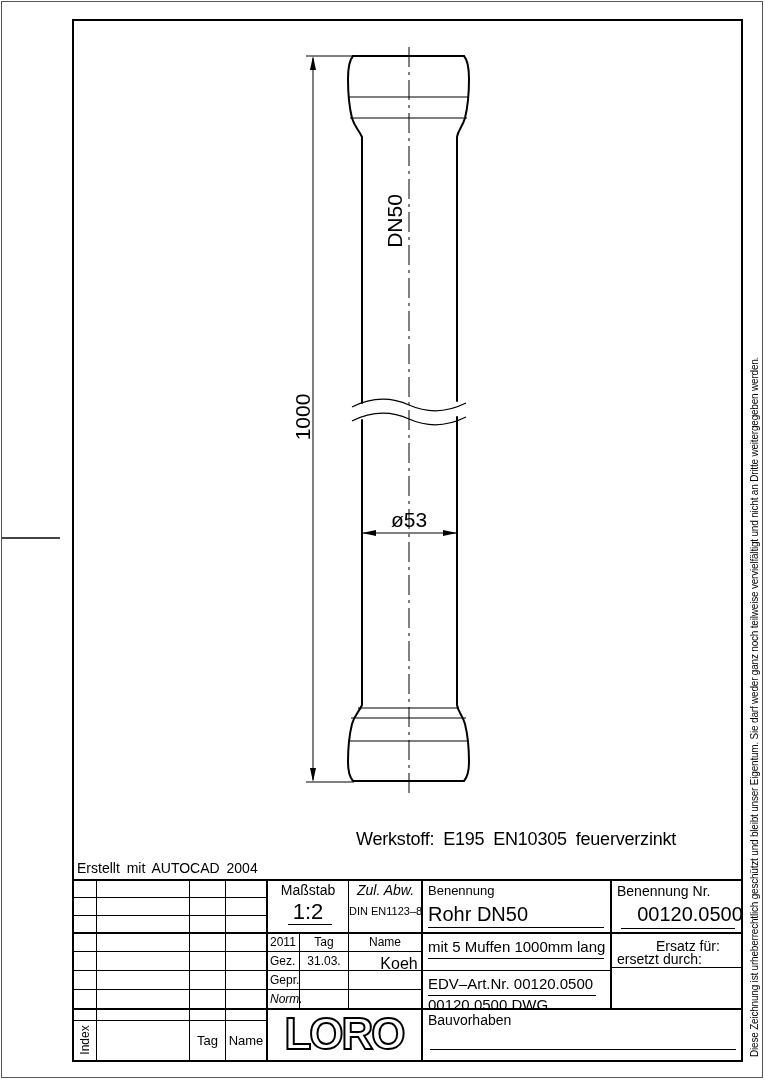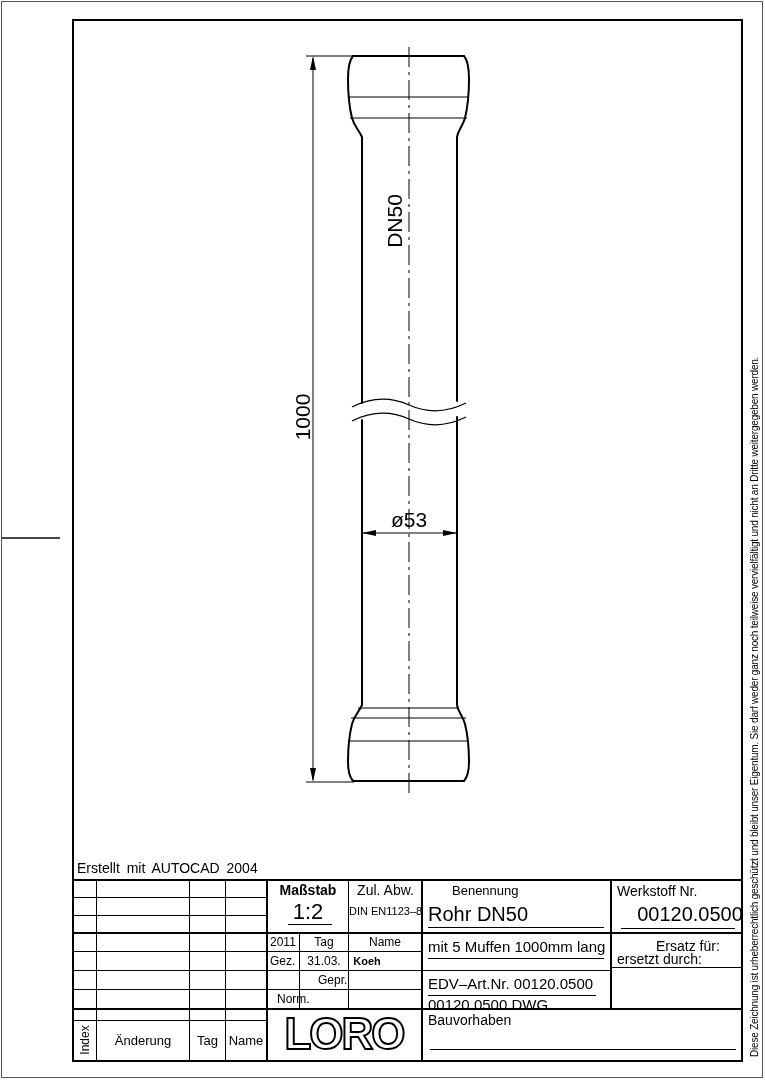--- a/index.html
+++ b/index.html
@@ -63,20 +63,21 @@
       <polygon points="457,533 443,530 443,536"></polygon>
     </g>
 
     <g font-family="'Liberation Sans',sans-serif" font-size="21" fill="#000">
       <text transform="translate(310,417) rotate(-90)" text-anchor="middle">1000</text>
       <text transform="translate(402,221) rotate(-90)" text-anchor="middle">DN50</text>
       <text x="409" y="527" text-anchor="middle">ø53</text>
     </g>
   </svg>
 
+  <div class="t" style="left:356px; top:830px; font-size:18px; letter-spacing:-0.2px; word-spacing:4px;">Werkstoff: E195 EN10305 feuerverzinkt</div>
   <div class="t" style="left:77px; top:861px; font-size:14px; word-spacing:3px;">Erstellt mit AUTOCAD 2004</div>
 
   <div class="hl" style="left:73px; top:879px; width:668px; height:2px;"></div>
   <div class="hl" style="left:73px; top:897px; width:194px;"></div>
   <div class="hl" style="left:73px; top:915px; width:194px;"></div>
   <div class="hl" style="left:73px; top:932px; width:668px; height:2px;"></div>
   <div class="hl" style="left:73px; top:951px; width:349px;"></div>
   <div class="hl" style="left:611px; top:967px; width:130px;"></div>
   <div class="hl" style="left:73px; top:970px; width:538px;"></div>
   <div class="hl" style="left:73px; top:989px; width:349px;"></div>
@@ -92,59 +93,58 @@
   <div class="vl" style="left:421px; top:879px; height:181px; width:2px;"></div>
   <div class="vl" style="left:610px; top:879px; height:130px; width:2px;"></div>
 
   <div class="hl" style="left:288px; top:924px; width:44px;"></div>
   <div class="hl" style="left:428px; top:927px; width:176px;"></div>
   <div class="hl" style="left:428px; top:958px; width:176px;"></div>
   <div class="hl" style="left:428px; top:995px; width:168px;"></div>
   <div class="hl" style="left:621px; top:928px; width:114px;"></div>
   <div class="hl" style="left:430px; top:1049px; width:306px;"></div>
 
-  <div class="t center" style="left:267px; top:883px; width:82px; font-size:14px;font-weight:bold;">Maßstab</div>
+  <div class="t center" style="left:267px; top:883px; width:82px; font-size:14px;">Maßstab</div>
   <div class="t center" style="left:267px; top:900px; width:82px; font-size:22px;">1:2</div>
-  <div class="t center" style="left:349px; top:883px; width:73px; font-size:14px;">Zul. Abw.</div>
+  <div class="t center" style="left:349px; top:883px; width:73px; font-size:14px;font-style:italic;">Zul. Abw.</div>
   <div class="t center" style="left:349px; top:905px; width:73px; font-size:11px;">DIN EN1123–8</div>
 
   <div class="t" style="left:270px; top:936px; font-size:12px;">2011</div>
   <div class="t center" style="left:300px; top:936px; width:48px; font-size:12px;">Tag</div>
   <div class="t center" style="left:349px; top:936px; width:72px; font-size:12px;">Name</div>
 
   <div class="t" style="left:270px; top:955px; font-size:12px;">Gez.</div>
   <div class="t center" style="left:300px; top:955px; width:48px; font-size:12px;">31.03.</div>
-  <div class="t center" style="left:331px; top:955px; width:72px; font-size:11px;font-weight:bold;">Koeh</div>
+  <div class="t center" style="left:363px; top:955px; width:72px; font-size:16px;">Koeh</div>
 
-  <div class="t" style="left:270px; top:974px; font-size:12px;margin-left:48px;">Gepr.</div>
+  <div class="t" style="left:270px; top:974px; font-size:12px;">Gepr.</div>
   <div class="t center" style="left:300px; top:974px; width:48px; font-size:12px;"></div>
   <div class="t center" style="left:349px; top:974px; width:72px; font-size:12px;"></div>
 
-  <div class="t" style="left:277px; top:993px; font-size:12px;">Norm.</div>
+  <div class="t" style="left:270px; top:993px; font-size:12px;font-style:italic;">Norm.</div>
   <div class="t center" style="left:300px; top:993px; width:48px; font-size:12px;"></div>
   <div class="t center" style="left:349px; top:993px; width:72px; font-size:12px;"></div>
 
-  <div class="t" style="left:452px; top:884px; font-size:13px;">Benennung</div>
+  <div class="t" style="left:428px; top:884px; font-size:13px;">Benennung</div>
   <div class="t" style="left:428px; top:903px; font-size:20px;">Rohr DN50</div>
   <div class="t" style="left:428px; top:939px; font-size:15px;">mit 5 Muffen 1000mm lang</div>
   <div class="t" style="left:428px; top:976px; font-size:15px;">EDV–Art.Nr. 00120.0500</div>
   <div class="t" style="left:428px; top:997px; font-size:15px;">00120.0500.DWG</div>
 
-  <div class="t" style="left:617px; top:884px; font-size:14px;">Werkstoff Nr.</div>
+  <div class="t" style="left:617px; top:884px; font-size:14px;">Benennung Nr.</div>
   <div class="t center" style="left:611px; top:903px; width:158px; font-size:20px;">00120.0500</div>
   <div class="t" style="left:617px; top:939px; font-size:14px;margin-left:39px;">Ersatz für:</div>
   <div class="t" style="left:617px; top:952px; font-size:14px;">ersetzt durch:</div>
   <div class="t" style="left:428px; top:1013px; font-size:14px;">Bauvorhaben</div>
 
   <svg class="abs" style="left:267px; top:1009px;" width="154" height="51">
     <text x="77" y="40" text-anchor="middle" font-family="'Liberation Sans',sans-serif" font-size="44" font-weight="bold" letter-spacing="-2" fill="#ffffff" stroke="#000000" stroke-width="2">LORO</text>
   </svg>
 
   <div class="cell" style="left:73px; top:1020px; width:24px; height:40px;">
     <span class="rot" style="font-size:12px; white-space:nowrap;">Index</span>
   </div>
-  <div class="cell" style="left:97px; top:1020px; width:92px; height:40px; font-size:13px;">Änderung</div>
   <div class="cell" style="left:190px; top:1020px; width:35px; height:40px; font-size:13px;">Tag</div>
   <div class="cell" style="left:226px; top:1020px; width:40px; height:40px; font-size:13px;">Name</div>
 
   <div class="copyright">Diese Zeichnung ist urheberrechtlich geschützt und bleibt unser Eigentum. Sie darf weder ganz noch teilweise vervielfältigt und nicht an Dritte weitergegeben werden.</div>
 
 </div>
 
 </body></html>

